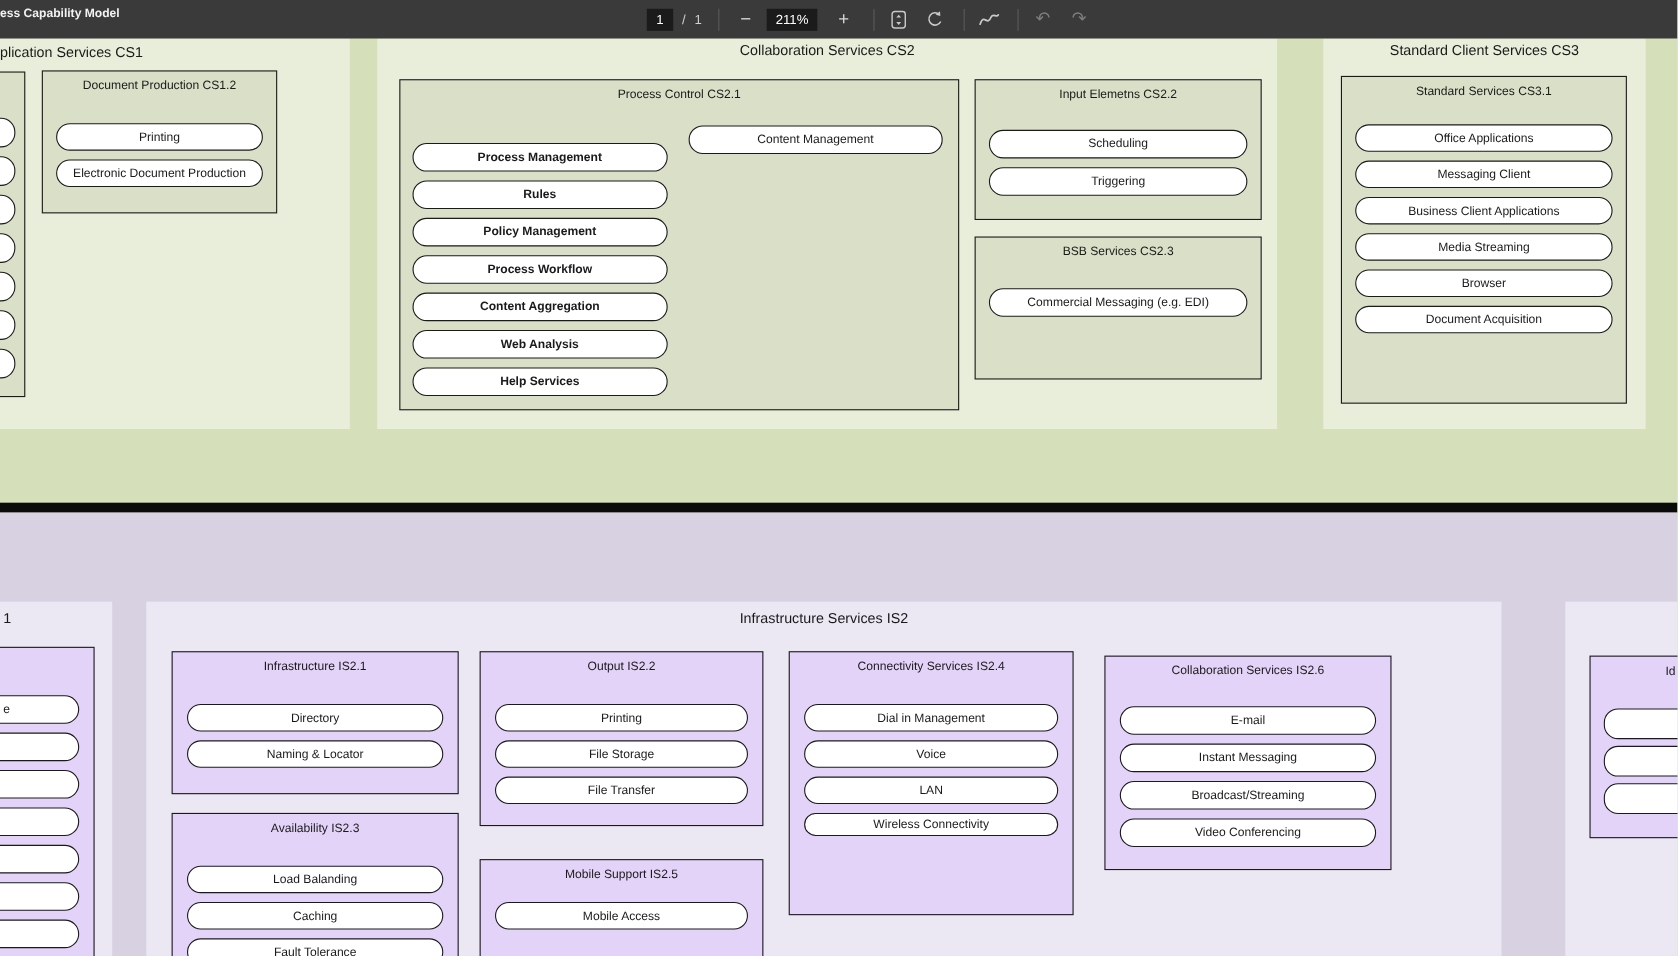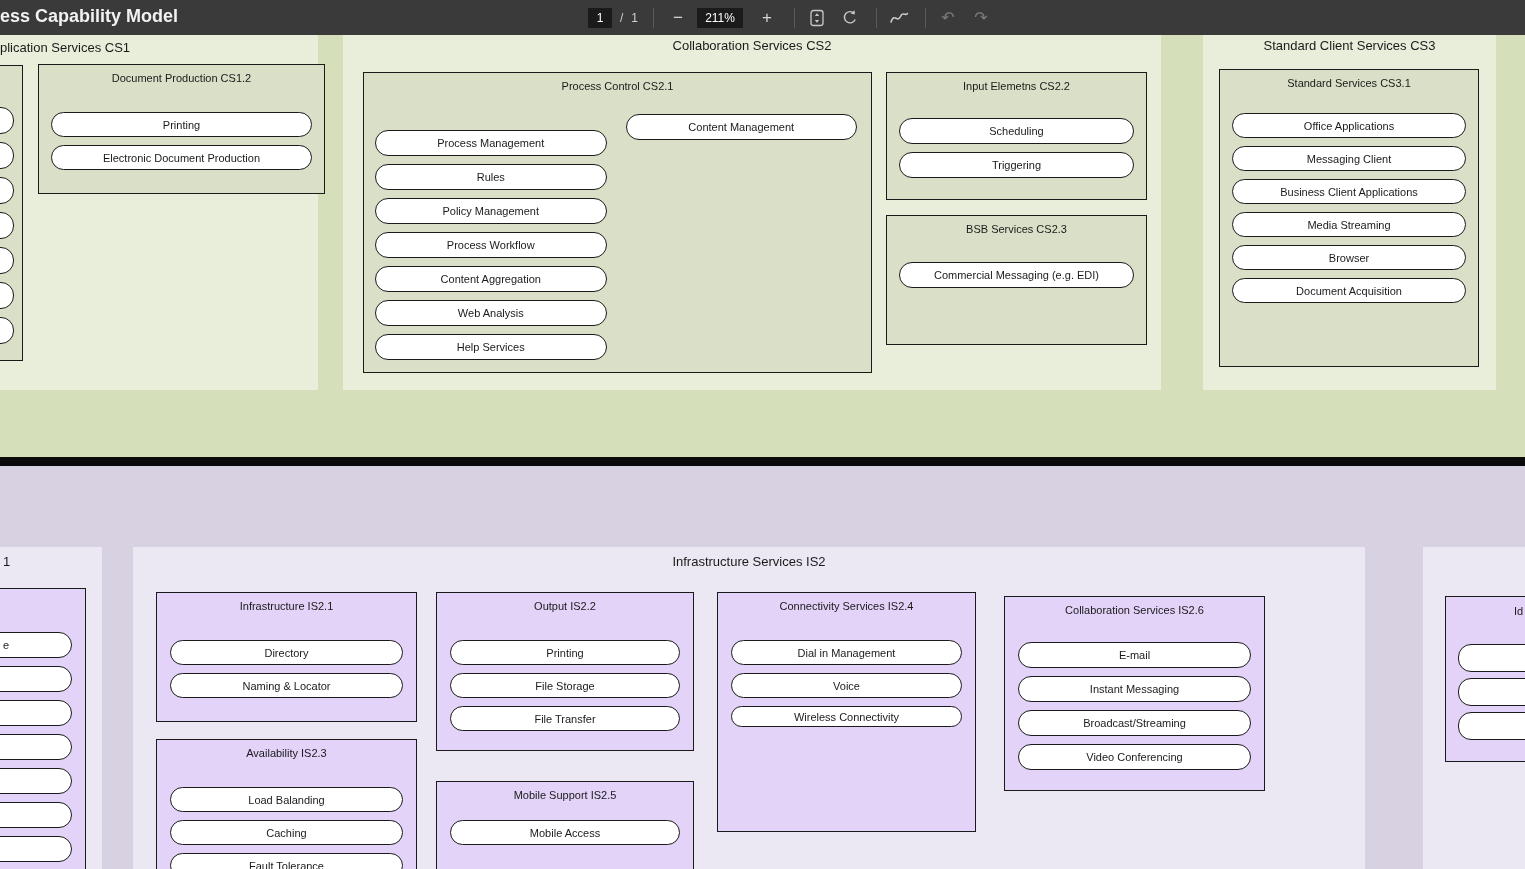--- a/index.html
+++ b/index.html
@@ -9,21 +9,21 @@
     --divider:#0a0a0a;
     --purple_bg:#d8d1e2; --purple_section:#ece8f3; --purple_box:#e3d3f8;
     --pill_bg:#ffffff; --line:#1a1a1a;
   }
   *{box-sizing:border-box;margin:0;padding:0;font-family:"Liberation Sans","DejaVu Sans",sans-serif;}
   body{background:#fff;}
   .screen{position:relative;width:1525px;height:869px;overflow:hidden;background:var(--green_bg);}
 
   
   .toolbar{position:absolute;left:0;top:0;width:1525px;height:35px;background:var(--toolbar_bg);z-index:5;}
-  .tb-title{position:absolute;left:0px;top:6px;color:var(--toolbar_text);font-size:18px;font-weight:700;white-space:nowrap;}
+  .tb-title{position:absolute;left:0px;top:6px;color:var(--toolbar_text);font-size:11px;font-weight:700;white-space:nowrap;}
   .tb-controls{position:absolute;left:588px;top:0;height:35px;display:flex;align-items:center;}
   .page-box{width:24px;height:20px;margin-left:0;background:var(--toolbar_field_bg);color:#fff;
     font-size:12px;display:flex;align-items:center;justify-content:center;}
   .tb-text{margin-left:8px;color:#cfcfcf;font-size:12px;}
   .vsep{width:1px;height:20px;background:var(--toolbar_separator);margin-left:15px;display:inline-block;}
   .tb-btn{margin-left:12px;width:24px;height:24px;background:none;border:none;color:#d6d6d6;
     font-size:17px;line-height:24px;text-align:center;cursor:default;}
   .zoom-box{width:46px;height:20px;margin-left:7px;background:var(--toolbar_field_bg);color:#fff;
     font-size:12px;display:flex;align-items:center;justify-content:center;}
   .tb-icon{margin-left:11px;width:22px;height:22px;background:none;border:none;color:var(--toolbar_icon);
@@ -106,37 +106,37 @@
           <div class="pill" style="height:27px;"></div>
           <div class="pill" style="height:27px;"></div>
           <div class="pill" style="height:27px;"></div>
           <div class="pill" style="height:27px;"></div>
           <div class="pill" style="height:27px;"></div>
           <div class="pill" style="height:27px;"></div>
           <div class="pill" style="height:27px;"></div>
         </div>
       </div>
 
-      <div class="cap-box" style="left:38px;top:29px;width:287px;height:130px;">
+      <div class="cap-box" style="left:38px;top:29px;width:214px;height:130px;">
         <div class="box-title">Document Production CS1.2</div>
         <div class="stack" style="margin-top:28px;">
           <div class="pill" style="height:25px;">Printing</div>
           <div class="pill" style="height:25px;">Electronic Document Production</div>
         </div>
       </div>
     </div>
 
     <div class="sec" style="left:343px;top:0;width:818px;height:355px;">
       <div class="sec-title">Collaboration Services CS2</div>
 
       <div class="cap-box" style="left:20px;top:37px;width:509px;height:301px;">
         <div class="box-title">Process Control CS2.1</div>
         <div class="two-col" style="margin-top:22px;">
           <div class="col">
-            <div class="stack" style="padding:16px 11px;">
+            <div class="stack" style="padding:16px 11px;font-weight:bold;">
               <div class="pill">Process Management</div>
               <div class="pill">Rules</div>
               <div class="pill">Policy Management</div>
               <div class="pill">Process Workflow</div>
               <div class="pill">Content Aggregation</div>
               <div class="pill">Web Analysis</div>
               <div class="pill">Help Services</div>
             </div>
           </div>
           <div class="col">
@@ -236,20 +236,21 @@
         <div class="stack" style="margin-top:19px;padding:0 13px;">
           <div class="pill" style="height:25px;">Mobile Access</div>
         </div>
       </div>
 
       <div class="cap-box" style="left:584px;top:45px;width:259px;height:240px;">
         <div class="box-title">Connectivity Services IS2.4</div>
         <div class="stack" style="margin-top:28px;padding:0 13px;">
           <div class="pill" style="height:25px;">Dial in Management</div>
           <div class="pill" style="height:25px;">Voice</div>
+          <div class="pill" style="height:25px;">LAN</div>
           <div class="pill" style="height:21px;">Wireless Connectivity</div>
         </div>
       </div>
 
       <div class="cap-box" style="left:871px;top:49px;width:261px;height:195px;">
         <div class="box-title">Collaboration Services IS2.6</div>
         <div class="stack" style="margin-top:26px;padding:0 13px;">
           <div class="pill">E-mail</div>
           <div class="pill">Instant Messaging</div>
           <div class="pill">Broadcast/Streaming</div>

